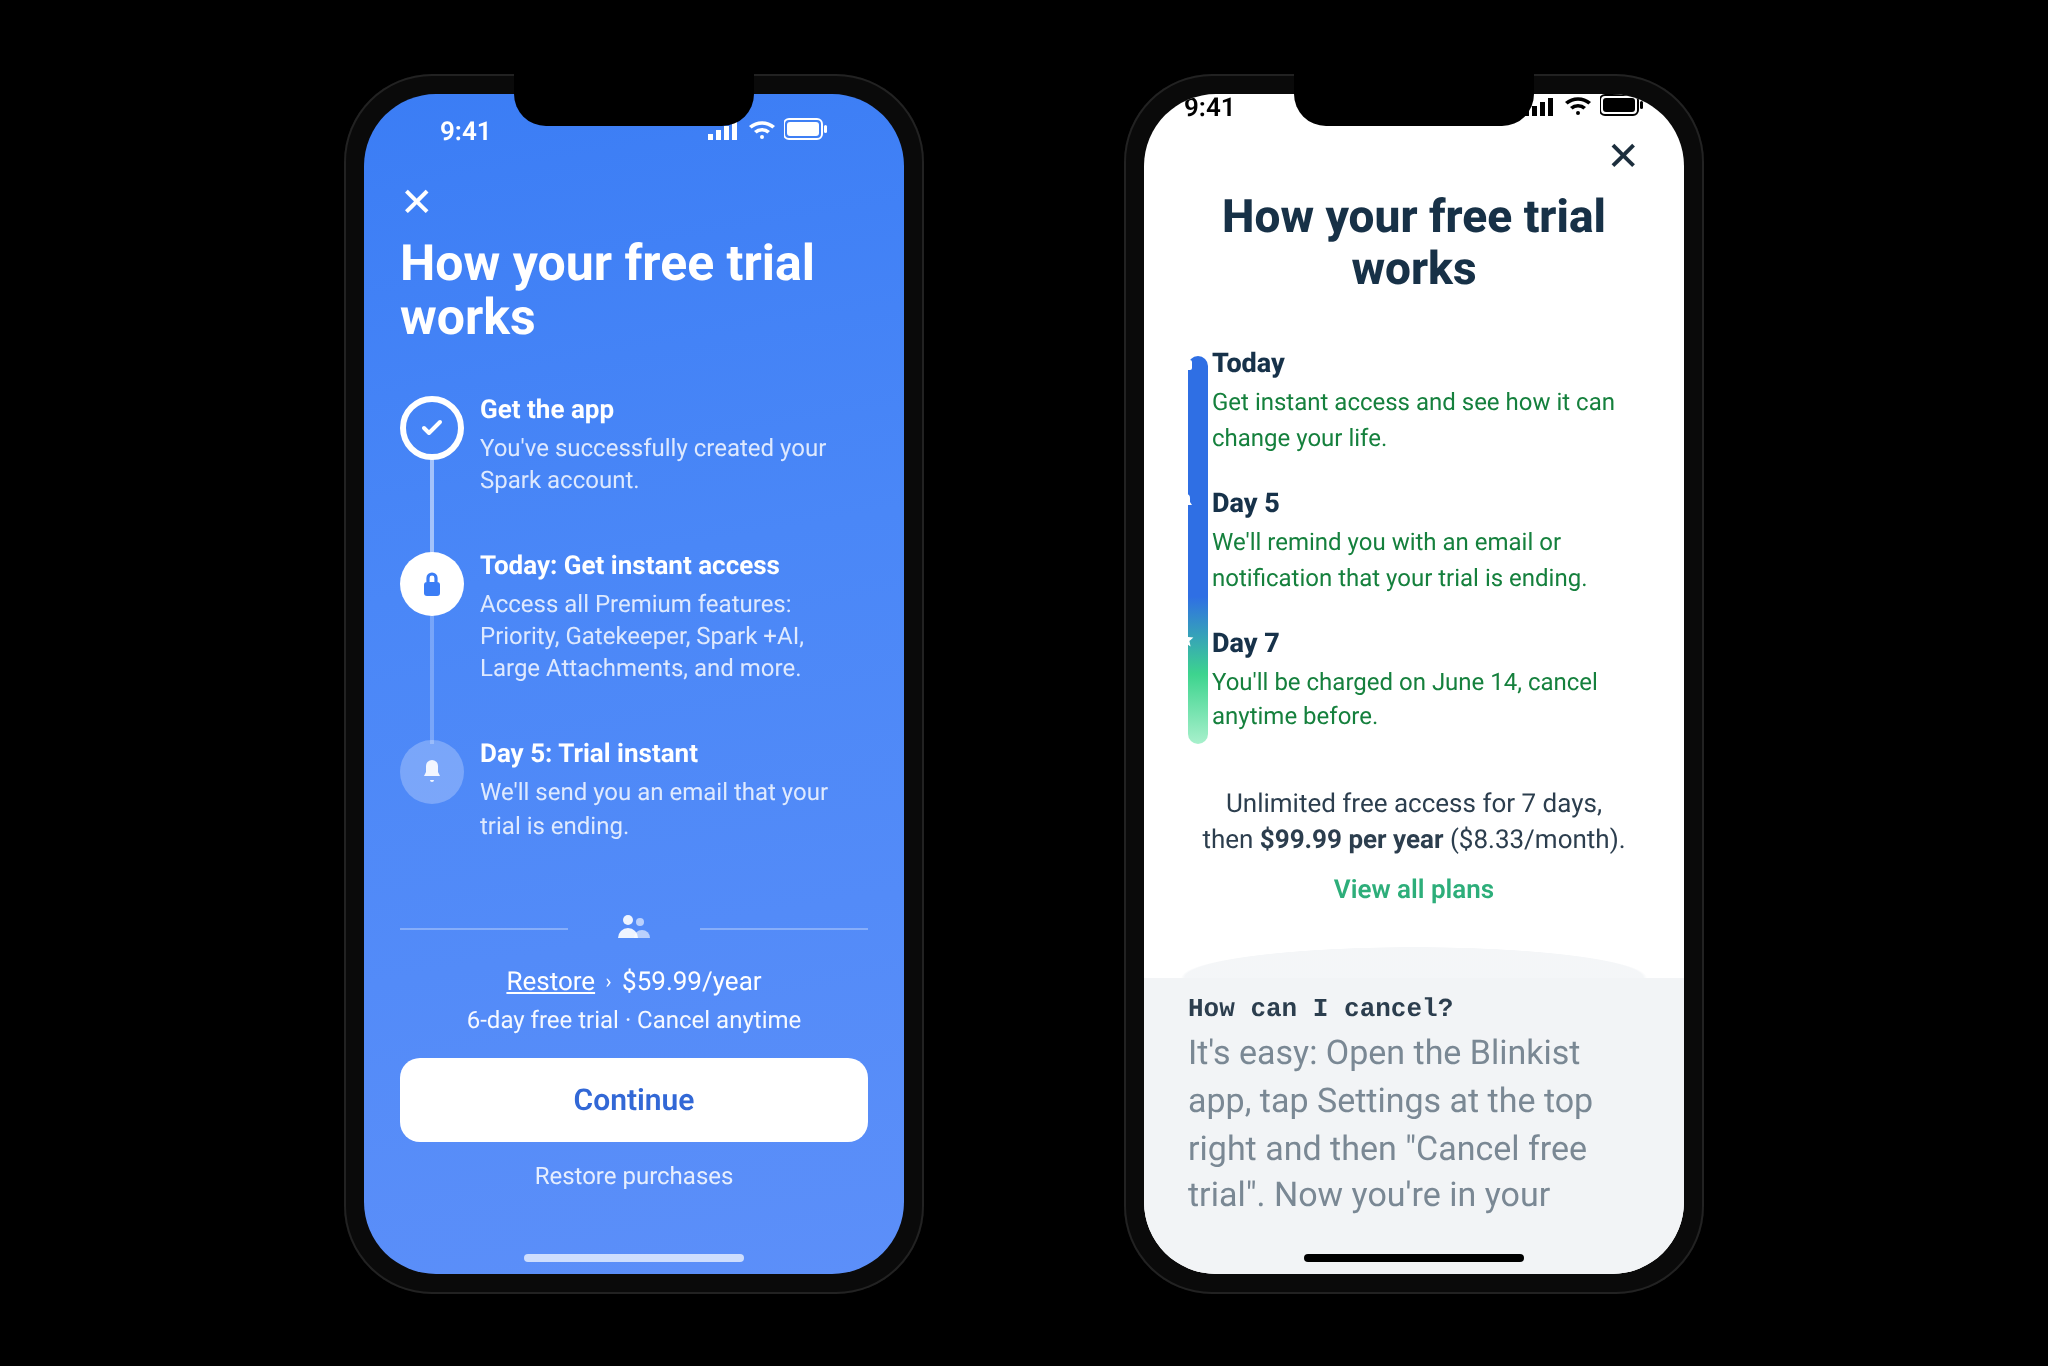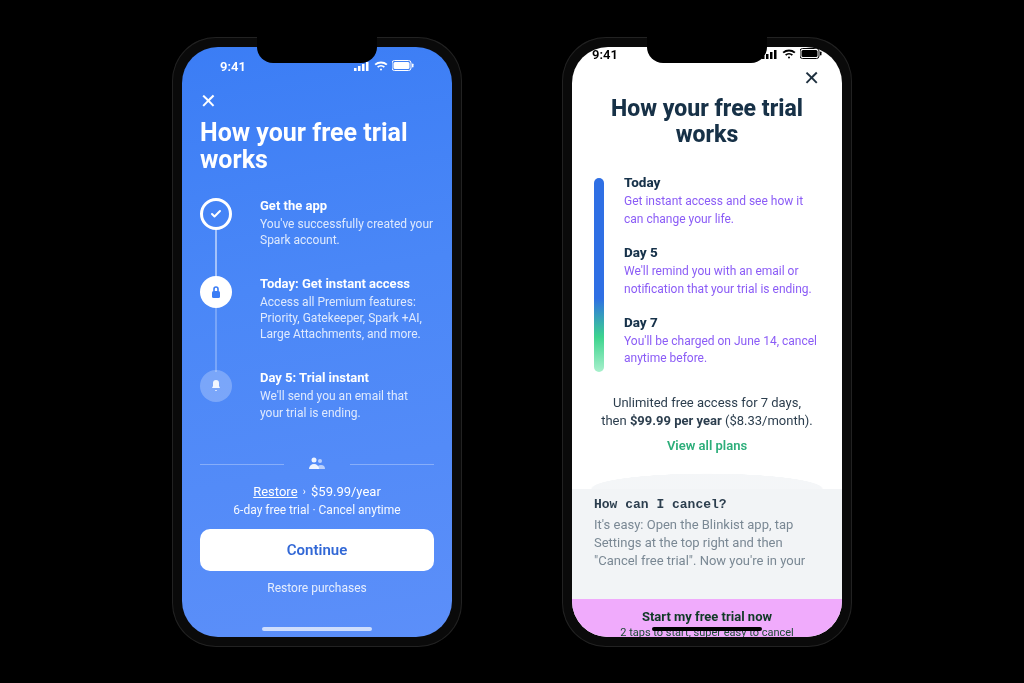--- a/index.html
+++ b/index.html
@@ -86,21 +86,21 @@
   .title {
     font-size: 25px;
     font-weight: 700;
     line-height: 1.1;
     margin-bottom: 24px;
   }
 
   .timeline { position: relative; }
   .tl-step {
     display: flex;
-    gap: 28px;
+    gap: 8px;
     position: relative;
     padding-bottom: 28px;
   }
   .tl-line {
     position: absolute;
     left: 15px;
     top: 30px;
     bottom: -2px;
     width: 2px;
     background: rgba(255,255,255,0.5);
@@ -192,33 +192,33 @@
   }
   .title-b {
     text-align: center;
     font-size: 23px;
     font-weight: 800;
     color: #173147;
     line-height: 1.15;
     margin-bottom: 26px;
   }
 
-  .timeline-b { position: relative; padding-left: 30px; }
+  .timeline-b { position: relative; padding-left: 12px; }
   .bar-b {
     position: absolute;
     left: 0;
     top: 4px;
     bottom: 12px;
     width: 10px;
     border-radius: 6px;
     background: linear-gradient(to bottom, #2f6fe4 0%, #2f6fe4 62%, #3dd48e 82%, #a8f0cc 100%);
   }
   .step-b { margin-bottom: 16px; position: relative; }
   .step-b .step-title { font-weight: 800; font-size: 13.5px; color: #17324a; margin-bottom: 3px; }
-  .step-b .step-desc { font-size: 12px; color: #8b5cf6; line-height: 1.45; }
+  .step-b .step-desc { font-size: 12px; color: #15803d; line-height: 1.45; }
   .icon-dot {
     position: absolute;
     left: -17px;
     top: 2px;
     width: 8px;
     height: 8px;
     color: #fff;
     font-size: 8px;
     text-align: center;
   }
@@ -255,21 +255,21 @@
     height: 18px;
     background: radial-gradient(ellipse at 50% 100%, #f3f5f7 0%, #f3f5f7 60%, transparent 61%);
     opacity: .9;
   }
   .faq-bg {
     background: #f2f4f6;
     margin: 0 -22px;
     padding: 8px 22px 28px;
   }
   .faq-title { font-weight: 700; font-size: 13px; color: #2c3e4e; margin-bottom: 4px; font-family: Liberation Mono, monospace; }
-  .faq-text { font-size: 13px; color: #7a8894; line-height: 1.4; }
+  .faq-text { font-size: 17px; color: #7a8894; line-height: 1.4; }
 
   .cta-green {
     margin: 0 -22px -0px;
     background: #f0abfc;
     text-align: center;
     padding: 10px 12px 14px;
     cursor: pointer;
   }
   .cta-green .line1 { font-weight: 700; font-size: 13px; color: #0f3a25; }
   .cta-green .line2 { font-size: 11px; color: #1a4a32; margin-top: 2px; }

